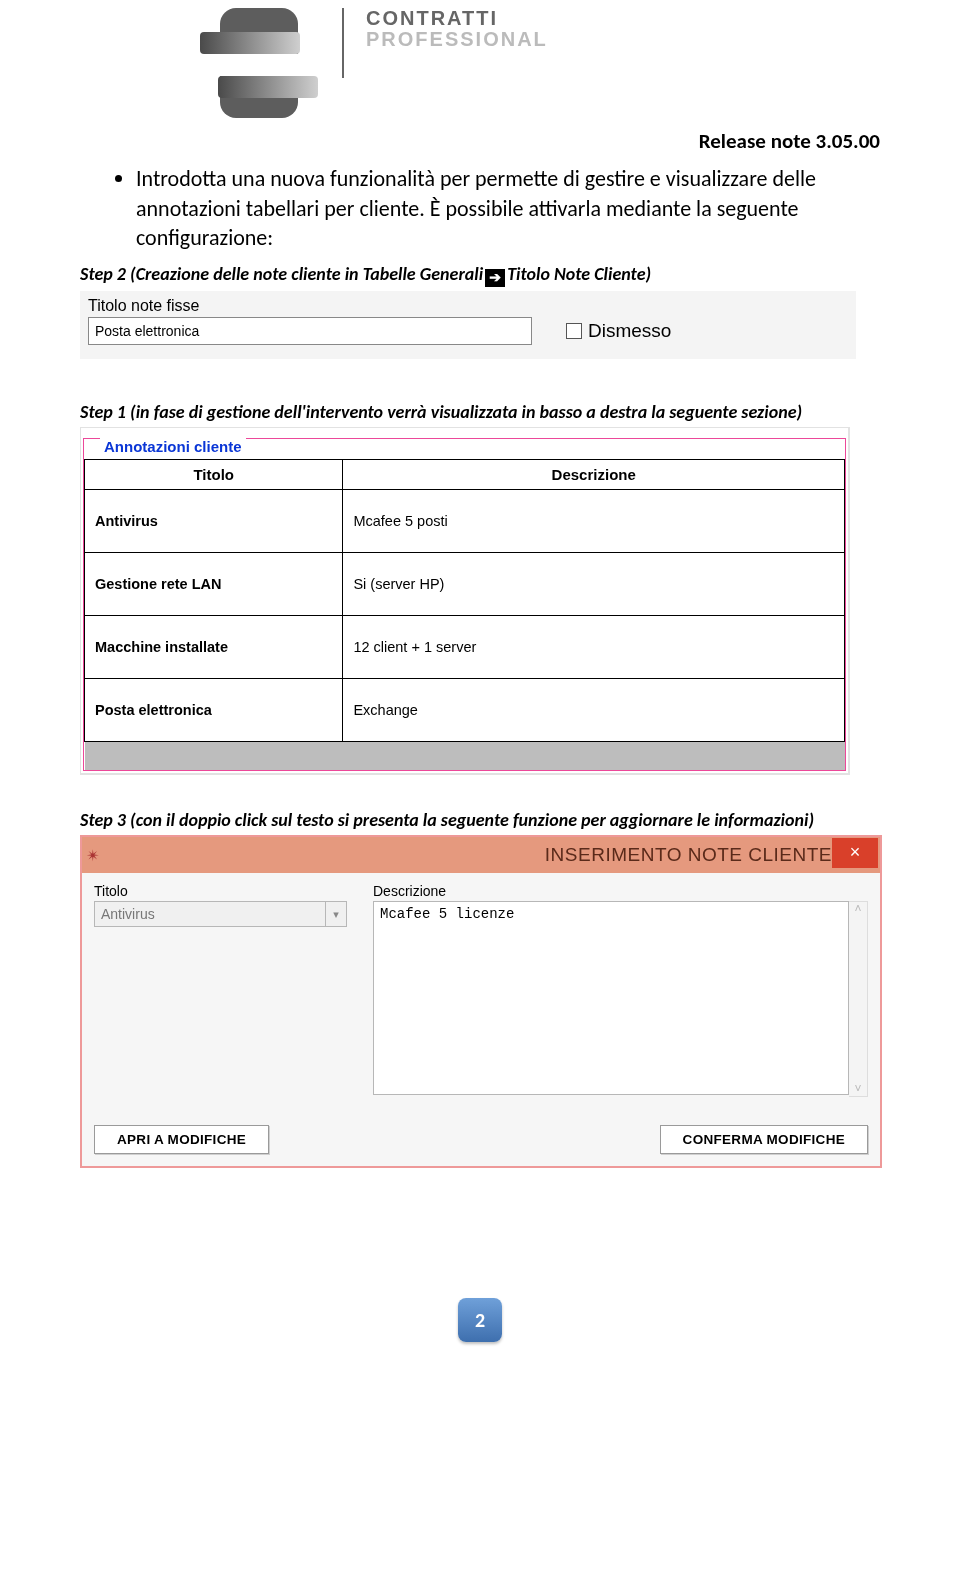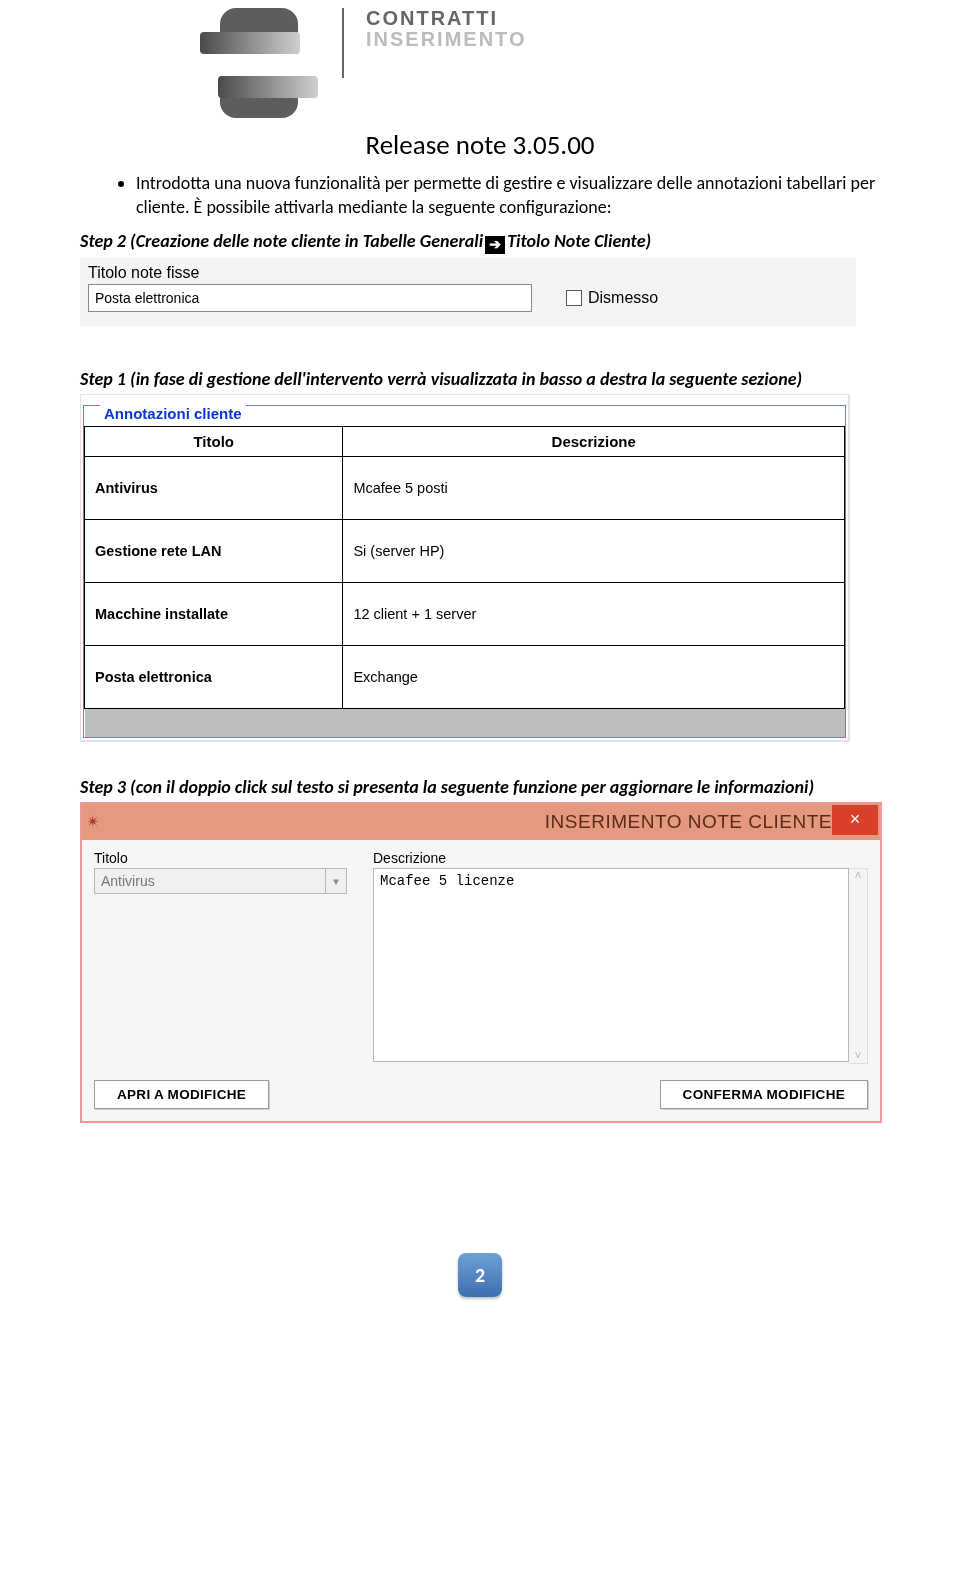--- a/index.html
+++ b/index.html
@@ -64,31 +64,31 @@
     letter-spacing: 2px;
     font-weight: 700;
     font-size: 20px;
     line-height: 1.05;
     color: #666;
   }
   .logo-text .line2 {
     color: #bbb;
   }
   h1.title {
-    text-align: center;
-    font-size: 27px;
-    font-weight: 400;
+    text-align: right;
+    font-size: 21px;
+    font-weight: 700;
     margin: 6px 0 10px 0;
   }
   ul.bullet {
     margin: 0 0 6px 0;
     padding-left: 56px;
   }
   ul.bullet li {
-    font-size: 18px;
+    font-size: 22px;
     line-height: 1.35;
   }
   .step {
     font-style: italic;
     font-weight: 700;
     font-size: 18px;
     margin: 10px 0 4px 0;
   }
   .arrow {
     font-style: normal;
@@ -129,21 +129,21 @@
     background: #fff;
     font-family: "Segoe UI", Tahoma, sans-serif;
     font-size: 14px;
     padding: 0 6px;
   }
   .shot1 .chk {
     display: flex;
     align-items: center;
     gap: 6px;
     font-family: "Segoe UI", Tahoma, sans-serif;
-    font-size: 16px;
+    font-size: 19px;
   }
   .shot1 .chk .box {
     width: 14px; height: 14px;
     border: 1px solid #555;
     background: #fff;
   }
 
   
   .shot2-wrap {
     border: 1px solid #e2e2e2;
@@ -300,21 +300,21 @@
     flex-direction: column;
     justify-content: space-between;
     align-items: center;
     color: #bbb;
     font-size: 12px;
     height: 194px;
   }
   .shot3 .btn-row {
     display: flex;
     justify-content: space-between;
-    margin-top: 16px;
+    margin-top: 28px;
     align-items: flex-end;
   }
   .shot3 .btn {
     background: #fff;
     border: 1px solid #9a9a9a;
     box-shadow: 1px 1px 0 #cfcfcf;
     padding: 6px 22px;
     font-weight: 700;
     font-size: 13.5px;
     letter-spacing: 0.3px;
@@ -347,21 +347,21 @@
   <div class="header-row">
     <div class="logo">
       <div class="back"></div>
       <div class="top-bar"></div>
       <div class="mid-gap"></div>
       <div class="bottom-bar"></div>
     </div>
     <div class="logo-divider"></div>
     <div class="logo-text">
       <div class="line1">CONTRATTI</div>
-      <div class="line2">INSERIMENTO</div>
+      <div class="line2">PROFESSIONAL</div>
     </div>
   </div>
 
   <h1 class="title">Release note 3.05.00</h1>
 
   <ul class="bullet">
     <li>Introdotta una nuova funzionalità per permette di gestire e visualizzare delle annotazioni tabellari per cliente. È possibile attivarla mediante la seguente configurazione:</li>
   </ul>
 
   <p class="step">

